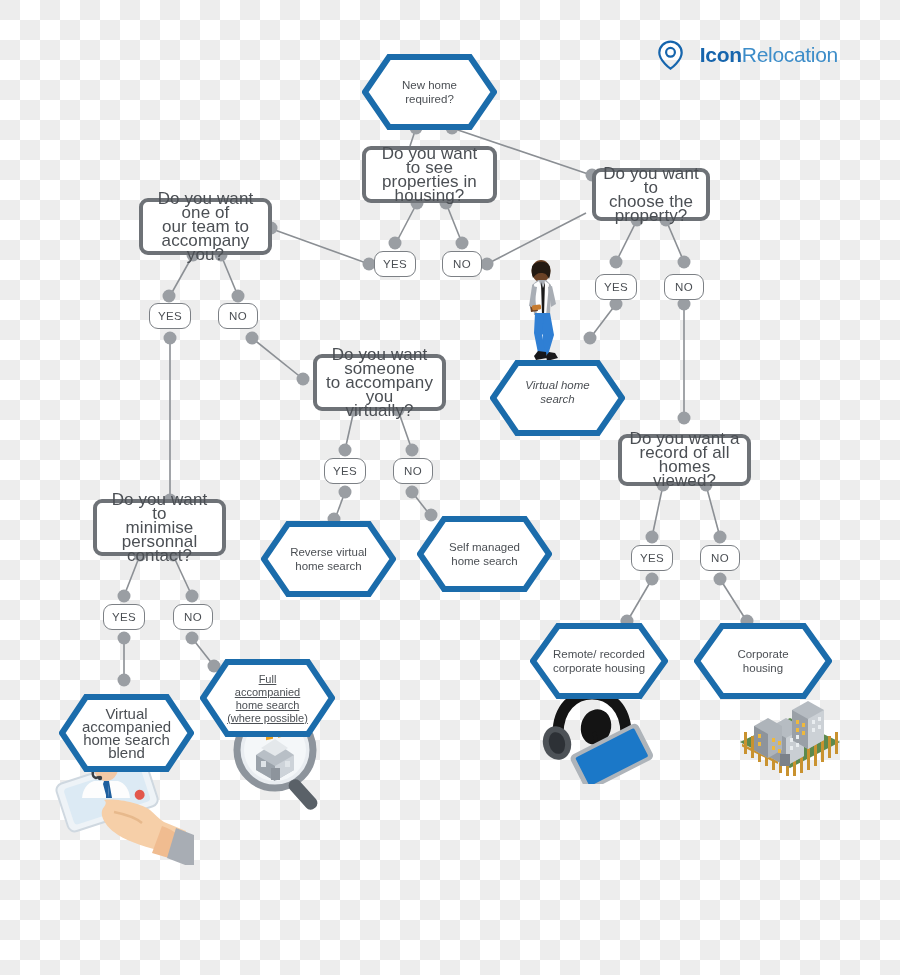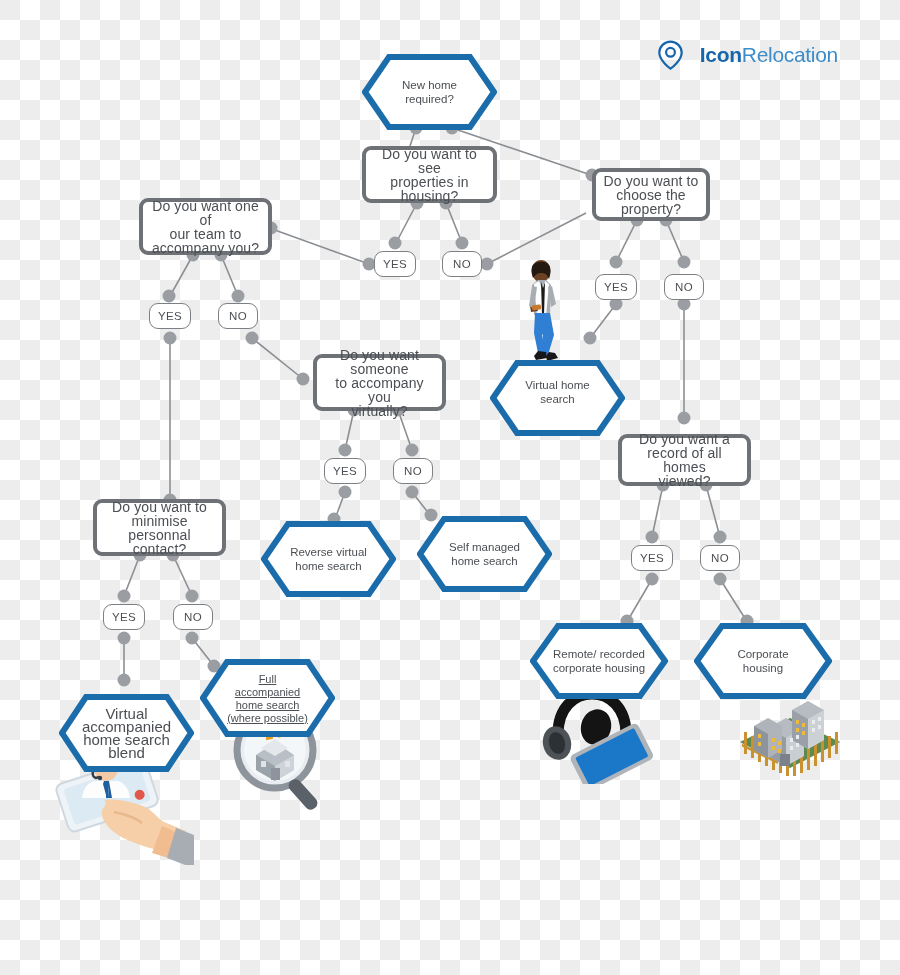--- a/index.html
+++ b/index.html
@@ -13,21 +13,21 @@
   }
   #stage{position:absolute;inset:0;width:900px;height:975px;}
   svg.wires{position:absolute;left:0;top:0;width:900px;height:975px;pointer-events:none;}
 
   .node{position:absolute;box-sizing:border-box;display:flex;align-items:center;
         justify-content:center;text-align:center;color:#4b4f54;}
 
   
   .qbox{
     border:4px solid #6e7277;border-radius:9px;background:#ffffff;
-    font-size:14px;line-height:14px;padding:4px 7px;letter-spacing:.1px;
+    font-size:17px;line-height:14px;padding:4px 7px;letter-spacing:.1px;
   }
   
   .pill{
     border:1.6px solid #7c8085;border-radius:9px;background:#ffffff;
     font-size:11.5px;line-height:13px;color:#4b4f54;letter-spacing:.4px;
   }
   
   .hex{background:transparent;}
   .hex .hexshape{position:absolute;inset:0;}
   .hex .hexlabel{position:relative;z-index:2;font-size:11.5px;line-height:14px;
@@ -285,21 +285,21 @@
 
   <div class="node hex" style="left:362px;top:54px;width:135px;height:76px;">
     <svg class="hexshape" viewBox="0 0 135 76" preserveAspectRatio="none">
       <polygon points="27,3 108,3 132,38 108,73 27,73 3,38" fill="#ffffff" stroke="#1b6cab" stroke-width="6"></polygon>
     </svg>
     <div class="hexlabel">
       <span>New home required?</span>
     </div>
   </div>
 
-  <div class="node hex" style="left:490px;top:360px;width:135px;height:64px;">
+  <div class="node hex" style="left:490px;top:360px;width:135px;height:64px;font-style:italic;">
     <svg class="hexshape" viewBox="0 0 135 76" preserveAspectRatio="none">
       <polygon points="27,3 108,3 132,38 108,73 27,73 3,38" fill="#ffffff" stroke="#1b6cab" stroke-width="6"></polygon>
     </svg>
     <div class="hexlabel">
       <span>Virtual home</span><br>
       <span>search</span>
     </div>
   </div>
 
   <div class="node hex" style="left:261px;top:521px;width:135px;height:76px;">

